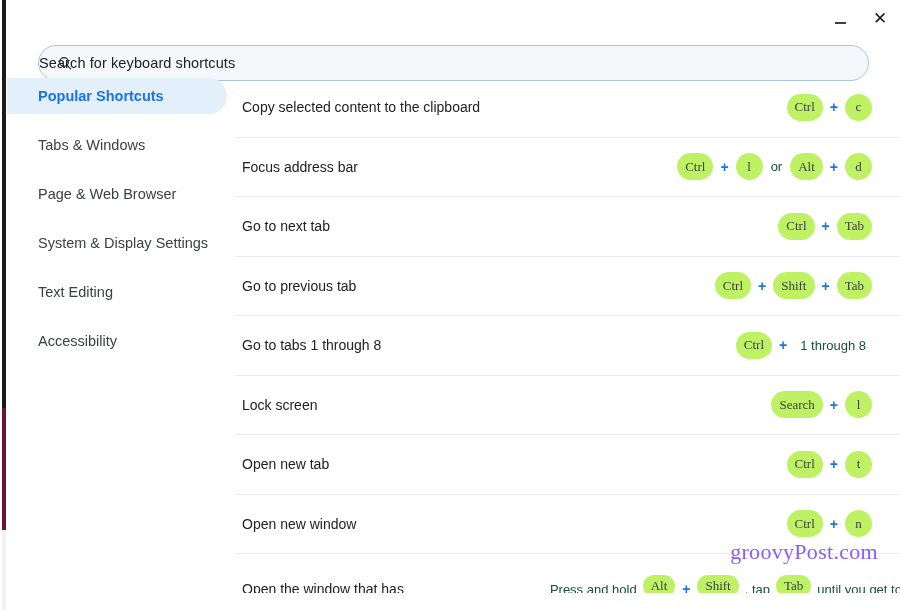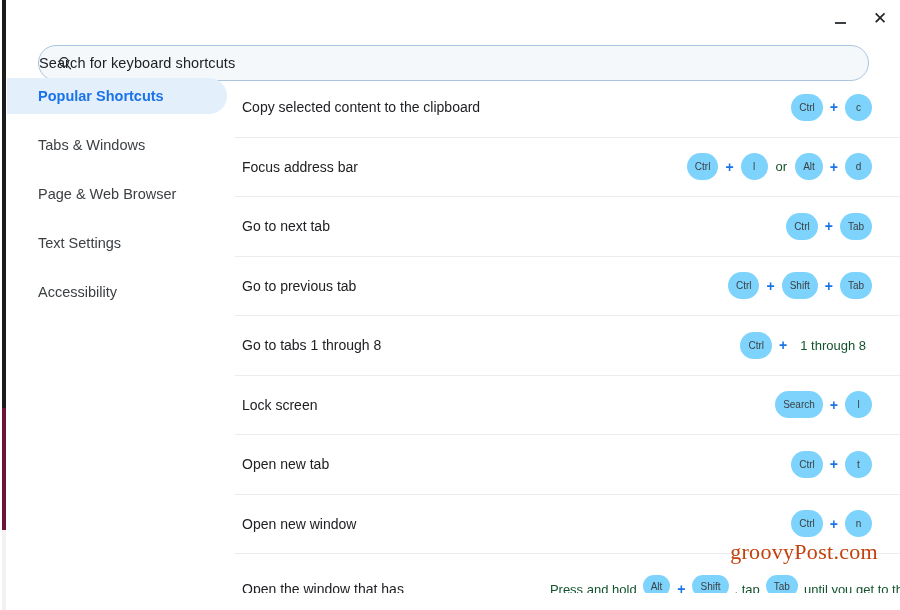--- a/index.html
+++ b/index.html
@@ -184,24 +184,25 @@
   }
   .key-chip {
     display: inline-flex;
     align-items: center;
     justify-content: center;
     min-width: 27px;
     height: 27px;
     padding: 0 8px;
     box-sizing: border-box;
     border-radius: 14px;
-    background: #7dd3fc;
+    background: #bef264;
     color: #3c4043;
-    font-size: 10px;
+    font-size: 13px;
     cursor: pointer;
+    font-family: Liberation Serif, serif;
   }
   .key-plus {
     color: #1a73e8;
     font-size: 14px;
     font-weight: bold;
     padding: 0 7px;
   }
   .key-text {
     color: #14532d;
     font-size: 13px;
@@ -227,21 +228,21 @@
     align-items: flex-end;
   }
   .row.partial .key-chip { height: 22px; border-radius: 11px; }
 
   
   .watermark {
     position: absolute;
     right: 22px; bottom: 45px;
     font-family: "Liberation Serif", serif;
     font-size: 22px;
-    color: #c2410c;
+    color: #8b5cf6;
     user-select: none;
     pointer-events: none;
     letter-spacing: 0.3px;
     margin-left: 28px;
   }
 </style>
 </head>
 <body>
 
 <div id="app-window">
@@ -279,21 +280,24 @@
           <div class="nav-item active">
             <span>Popular Shortcuts</span>
           </div>
           <div class="nav-item">
             <span>Tabs &amp; Windows</span>
           </div>
           <div class="nav-item">
             <span>Page &amp; Web Browser</span>
           </div>
           <div class="nav-item">
-            <span>Text Settings</span>
+            <span>System &amp; Display Settings</span>
+          </div>
+          <div class="nav-item">
+            <span>Text Editing</span>
           </div>
           <div class="nav-item">
             <span>Accessibility</span>
           </div>
         </nav>
 
       <div class="list" id="list">
           <div class="row">
             <div class="row-label">Copy selected content to the clipboard</div>
             <div class="row-keys">

